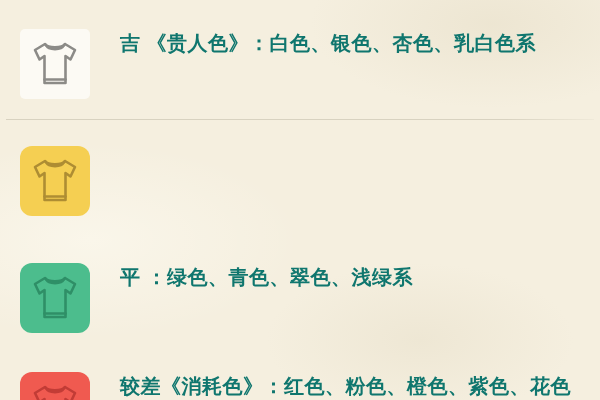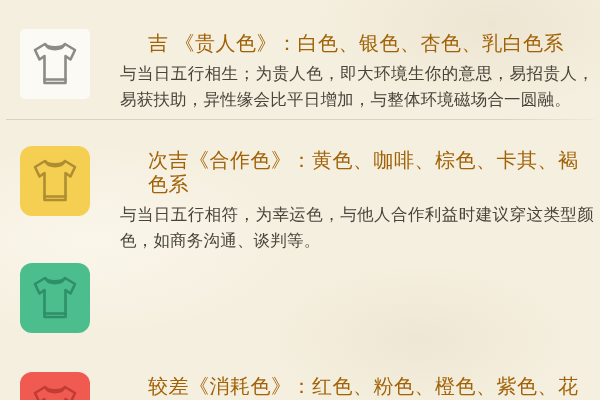--- a/index.html
+++ b/index.html
@@ -9,22 +9,22 @@
     background-color:#F5EFDF;
     background-image:
       radial-gradient(ellipse 260px 120px at 82% 6%, rgba(222,212,186,0.35), transparent 70%),
       radial-gradient(ellipse 300px 140px at 15% 60%, rgba(255,253,245,0.5), transparent 70%),
       radial-gradient(ellipse 220px 110px at 70% 85%, rgba(220,210,184,0.28), transparent 70%);
   }
   .section { position:absolute; left:20px; width:566px; }
   .icon-wrap { position:absolute; left:0; top:0; width:70px; height:70px; }
   .content { margin-left:100px; }
   .heading {
-    font-size:20px; font-weight:normal; color:#a16207;
-    letter-spacing:0.5px; line-height:24px; padding-top:2px;margin-left:28px;
+    font-size:20px; font-weight:bold; color:#0f766e;
+    letter-spacing:0.5px; line-height:24px; padding-top:2px;
   }
   .desc {
     width:474px; margin-top:6px;
     font-size:16.5px; line-height:25.5px; color:#474439;
     letter-spacing:0.2px; text-align:justify;
   }
   .divider { position:absolute; top:119px; left:6px; width:588px; height:1px;
     background:linear-gradient(to right,#D8D2C0 85%,rgba(216,210,192,0.2)); }
   svg { display:block; }
 </style>
@@ -37,55 +37,51 @@
       <rect x="0" y="0" width="70" height="70" rx="5" fill="#FCFAF4"></rect>
       <g fill="none" stroke-width="2.6" stroke-linejoin="round" stroke-linecap="round" stroke="#8C8B87">
         <path d="M25 15 C27.5 19.5 42.5 19.5 45 15 L55 21 L50.5 30.5 L45.5 27 L45.5 54 L24.5 54 L24.5 27 L19.5 30.5 L15 21 Z"></path>
         <path d="M26 16 C28.5 21.5 41.5 21.5 44 16"></path>
         <path d="M24.5 50.5 L45.5 50.5"></path>
       </g>
     </svg>
   </div>
   <div class="content">
     <div class="heading">吉 《贵人色》：白色、银色、杏色、乳白色系</div>
-    <div class="desc">与当日五行相生；为贵人色，即大环境生你的意思，易招贵人，易获扶助，异性缘会比平日增加，与整体环境磁场合一圆融。</div>
   </div>
 </div>
 
 <div class="divider"></div>
 
 <div class="section" style="top:146px;">
   <div class="icon-wrap">
     <svg width="70" height="70" viewBox="0 0 70 70">
       <rect x="0" y="0" width="70" height="70" rx="12" fill="#F5CF52"></rect>
       <g fill="none" stroke-width="2.6" stroke-linejoin="round" stroke-linecap="round" stroke="#AE8D33">
         <path d="M25 15 C27.5 19.5 42.5 19.5 45 15 L55 21 L50.5 30.5 L45.5 27 L45.5 54 L24.5 54 L24.5 27 L19.5 30.5 L15 21 Z"></path>
         <path d="M26 16 C28.5 21.5 41.5 21.5 44 16"></path>
         <path d="M24.5 50.5 L45.5 50.5"></path>
       </g>
     </svg>
   </div>
-  <div class="content">
-    <div class="heading">次吉《合作色》：黄色、咖啡、棕色、卡其、褐色系</div>
-    <div class="desc">与当日五行相符，为幸运色，与他人合作利益时建议穿这类型颜色，如商务沟通、谈判等。</div>
-  </div>
 </div>
 
 <div class="section" style="top:263px;">
   <div class="icon-wrap">
     <svg width="70" height="70" viewBox="0 0 70 70">
       <rect x="0" y="0" width="70" height="70" rx="12" fill="#4CBD8D"></rect>
       <g fill="none" stroke-width="2.6" stroke-linejoin="round" stroke-linecap="round" stroke="#2F8F67">
         <path d="M25 15 C27.5 19.5 42.5 19.5 45 15 L55 21 L50.5 30.5 L45.5 27 L45.5 54 L24.5 54 L24.5 27 L19.5 30.5 L15 21 Z"></path>
         <path d="M26 16 C28.5 21.5 41.5 21.5 44 16"></path>
         <path d="M24.5 50.5 L45.5 50.5"></path>
       </g>
     </svg>
   </div>
   <div class="content">
+    <div class="heading">平 ：绿色、青色、翠色、浅绿系</div>
   </div>
 </div>
 
 <div class="section" style="top:372px;">
   <div class="icon-wrap">
     <svg width="70" height="70" viewBox="0 0 70 70">
       <rect x="0" y="0" width="70" height="70" rx="12" fill="#F05A50"></rect>
       <g fill="none" stroke-width="2.6" stroke-linejoin="round" stroke-linecap="round" stroke="#C23C36">
         <path d="M25 15 C27.5 19.5 42.5 19.5 45 15 L55 21 L50.5 30.5 L45.5 27 L45.5 54 L24.5 54 L24.5 27 L19.5 30.5 L15 21 Z"></path>
         <path d="M26 16 C28.5 21.5 41.5 21.5 44 16"></path>

